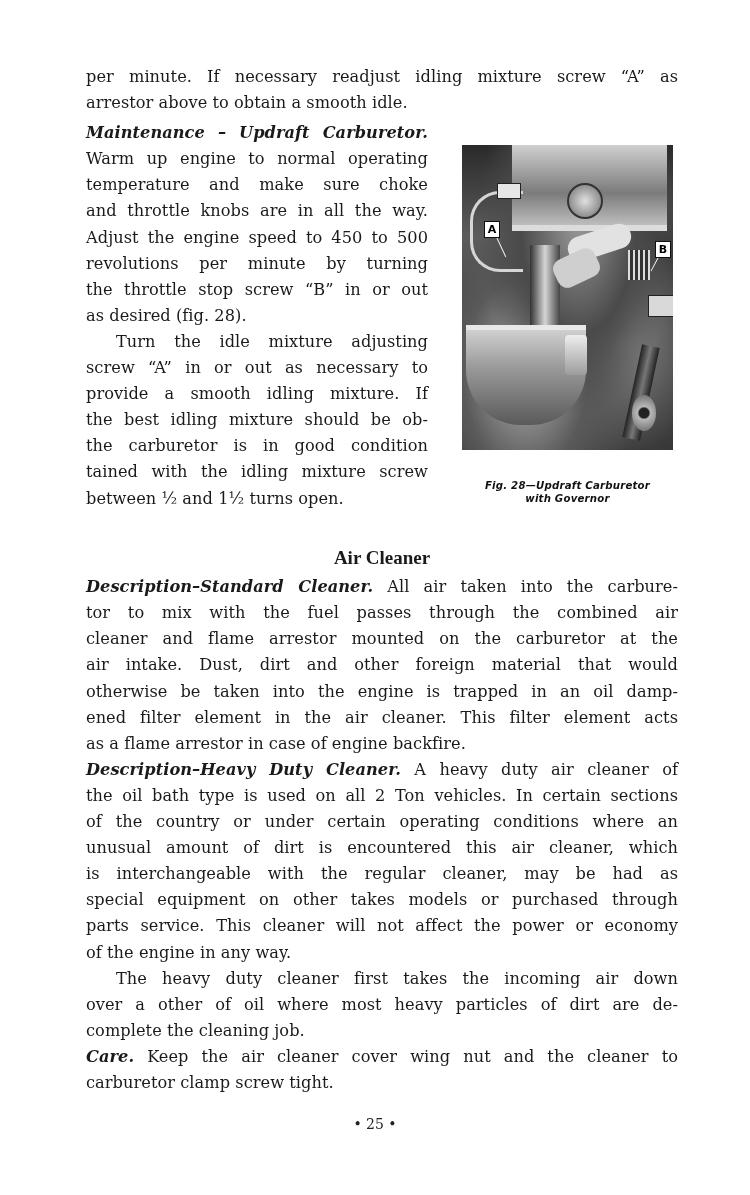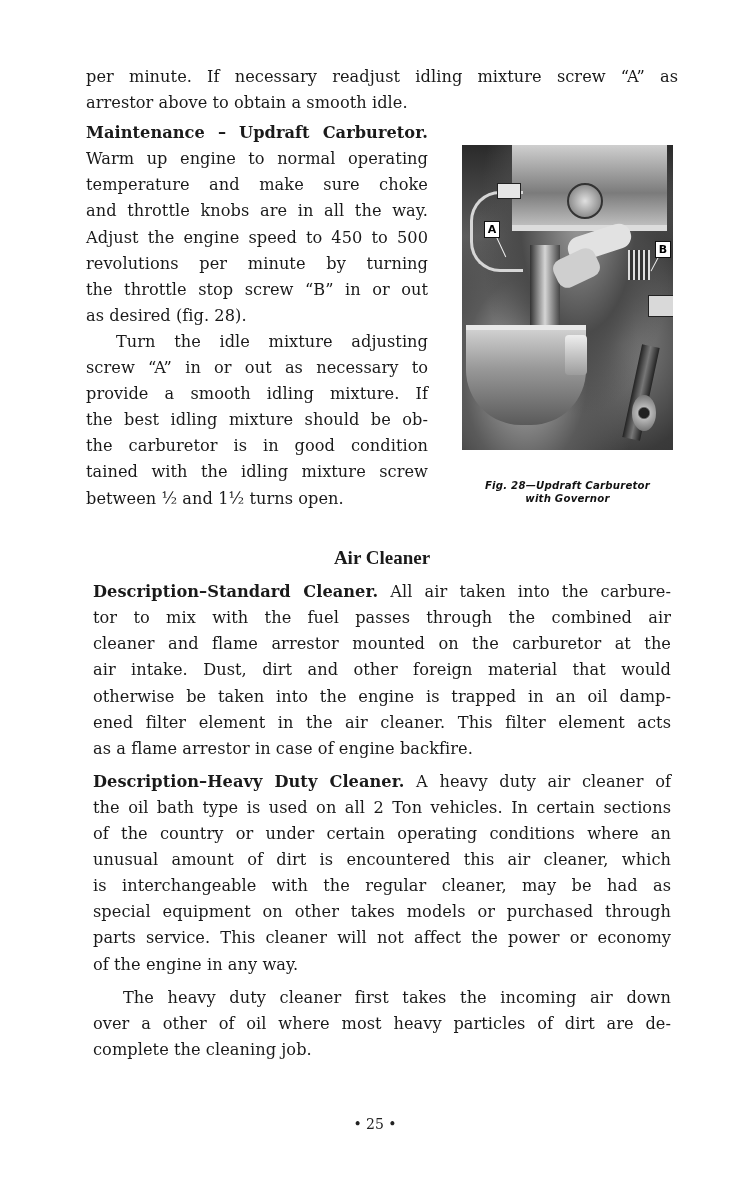--- a/index.html
+++ b/index.html
@@ -4,21 +4,21 @@
   <style>
     html, body { margin: 0; padding: 0; background: #ffffff; }
     body { width: 750px; height: 1195px; position: relative; overflow: hidden; }
     .page {
       position: absolute; left: 86px; top: 64px; width: 592px;
       font-family: "DejaVu Serif", "Liberation Serif", serif;
       color: #1a1a1a;
     }
     .txt { font-size: 16.2px; line-height: 26.1px; letter-spacing: 0.05px; margin: 0; }
     .justify { text-align: justify; text-align-last: left; }
-    .b { font-weight: bold; }
+    .b { font-weight: bold; font-style: italic; }
     .indent { text-indent: 30px; }
     .intro { width: 592px; }
     .top-section { position: relative; height: 412px; margin-top: 4px; }
     .left-col { position: absolute; left: 0; top: 0; width: 342px; }
     .left-col .txt { text-align: justify; text-align-last: justify; }
     .left-col .txt.last { text-align-last: left; }
     .figure {
       position: absolute; left: 376px; top: 25px; width: 211px;
     }
     .photo {
@@ -59,21 +59,21 @@
       font-style: italic; font-weight: bold; font-size: 10.2px; line-height: 13px;
       color: #111; letter-spacing: 0.2px;
     }
     .section-title {
       text-align: center; font-weight: bold; font-size: 19px; line-height: 28px;
       margin: 12px 0 2px 0;
       font-family: Liberation Serif, serif;
     }
     .full .txt { text-align: justify; text-align-last: justify; }
     .full .txt.last { text-align-last: left; }
-    .para { margin: 7px; }
+    .para { margin: 0; }
     .page-num {
       position: absolute; left: 0; width: 750px; top: 1116px; text-align: center;
       font-family: "DejaVu Serif", "Liberation Serif", serif; font-weight: normal; font-size: 14px; color: #222;
     }
   </style>
 </head>
 <body>
 
 <div class="page">
 
@@ -155,16 +155,20 @@
       <p class="txt">parts service. This cleaner will not affect the power or economy</p>
       <p class="txt last">of the engine in any way.</p>
     </div>
 
     <div class="para">
       <p class="txt indent">The heavy duty cleaner first takes the incoming air down</p>
       <p class="txt">over a other of oil where most heavy particles of dirt are de-</p>
       <p class="txt last">complete the cleaning job.</p>
     </div>
 
+    <div class="para">
+      <p class="txt"><span class="b">Care.</span><span> Keep the air cleaner cover wing nut and the cleaner to</span></p>
+      <p class="txt last">carburetor clamp screw tight.</p>
+    </div>
   </div>
 </div>
 
 <div class="page-num">• 25 •</div>
 
 </body></html>

